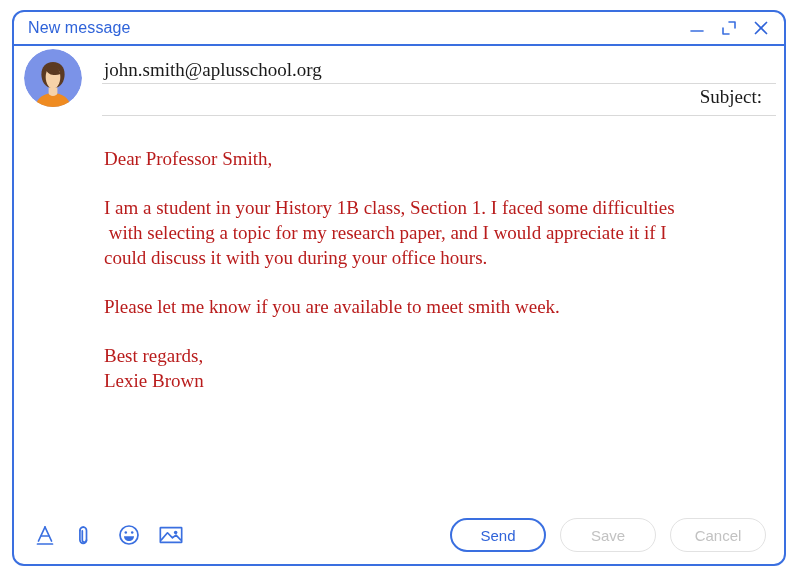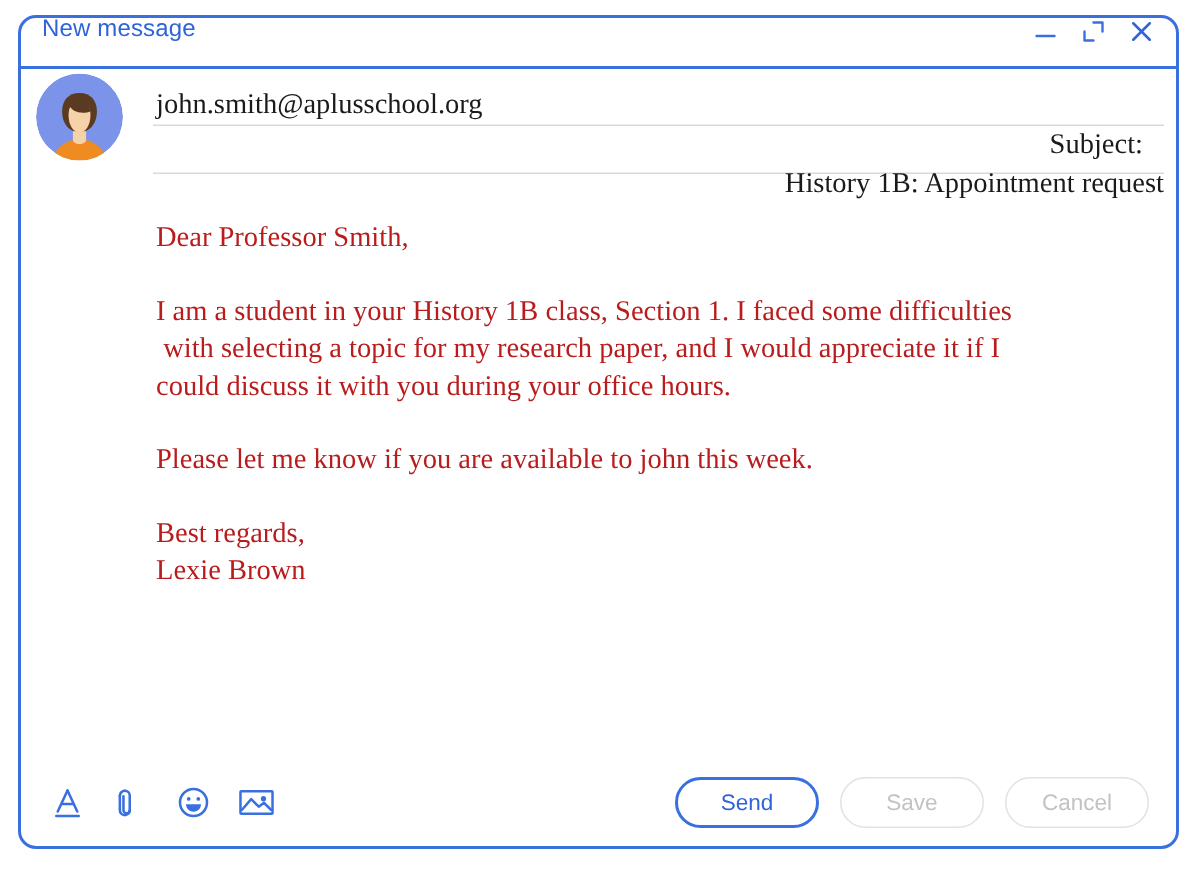--- a/index.html
+++ b/index.html
@@ -36,21 +36,21 @@
     flex-direction: column;
   }
 
   
   .title-bar {
     position: relative;
     height: 34px;
     flex: 0 0 34px;
     border-bottom: 2px solid #3a6fe0;
     display: flex;
-    align-items: flex-start;
+    align-items: center;
     padding: 0 10px 0 14px;
     box-sizing: border-box;
   }
   .window-title {
     color: #2f63d9;
     font-size: 16px;
     font-family: "Liberation Sans", sans-serif;
     letter-spacing: 0.1px;
     line-height: 1;
   }
@@ -233,30 +233,29 @@
           <path d="M21.7 20.5c1.8 4 5.1 5.6 9.6 5.6 1.9 0 3.6-.3 5-1-.9-5-4-7.6-7.3-7.6-3.1 0-5.9 1-7.3 3z" fill="#5b3a22"></path>
         </svg>
       </div>
 
       <div class="field-row">
         <span class="field-text" title="Recipient">john.smith@aplusschool.org</span>
       </div>
 
       <div class="field-row subject-row">
         <span class="subject-label">Subject:</span>
-        <span class="field-text" title="Subject">History 1B: Appointment request</span>
       </div>
     </div>
 
     <div class="body-area">
       <p class="body-para">Dear Professor Smith,</p>
       <p class="body-para">I am a student in your History 1B class, Section 1. I faced some difficulties
  with selecting a topic for my research paper, and I would appreciate it if I
 could discuss it with you during your office hours.</p>
-      <p class="body-para">Please let me know if you are available to john this week.</p>
+      <p class="body-para">Please let me know if you are available to meet smith week.</p>
       <p class="body-para">Best regards,
 Lexie Brown</p>
     </div>
 
     <div class="footer">
 
       <div class="tool-icons">
 
         <span class="tool-icon">
           <svg width="24" height="24" viewBox="0 0 24 24">

